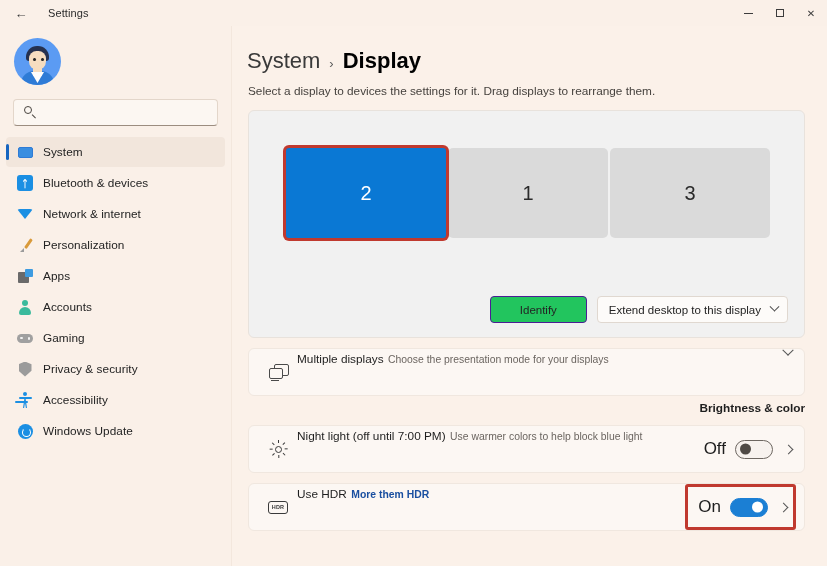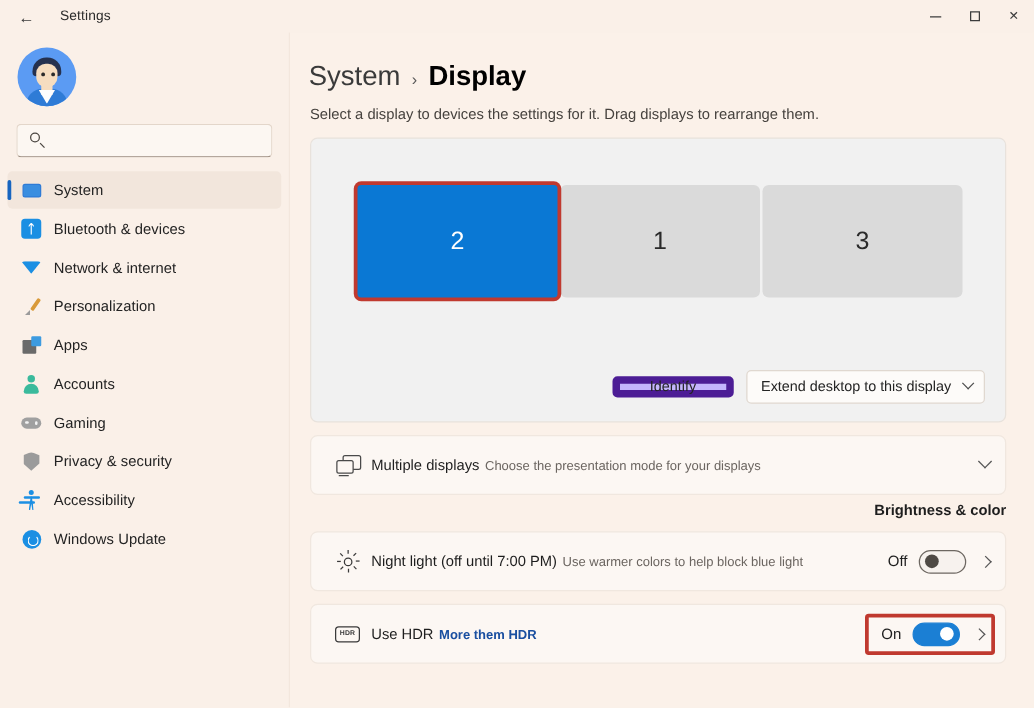--- a/index.html
+++ b/index.html
@@ -285,22 +285,22 @@
     border-radius: 3px;
     z-index: 2;
   }
   .mon:last-child { margin-right: 0; }
 
   .arrange-actions {
     position: absolute; right: 16px; bottom: 14px;
     display: flex; align-items: center; gap: 10px;
   }
   .btn-identify {
-    height: 17px; min-width: 97px;
-    background: #c4b5fd; border: 6px solid #4c1d95;
+    height: 27px; min-width: 97px;
+    background: #22c55e; border: 1px solid #4c1d95;
     border-radius: 4px;
     font-size: 11.5px; color: #242424;
     display: flex; align-items: center; justify-content: center;
     font-family: "Liberation Sans", sans-serif;
   }
   .dropdown {
     height: 27px; min-width: 176px;
     background: #fdfbf9; border: 1px solid #e0d8d0;
     border-radius: 4px;
     display: flex; align-items: center; justify-content: space-between;
@@ -314,21 +314,21 @@
     margin-left: 10px;
   }
 
   
   .card {
     margin: 10px 0 0 4px;
     background: #fcf7f3;
     border: 1px solid #f0e7df;
     border-radius: 6px;
     height: 48px;
-    display: flex; align-items: center;
+    display: flex; 
     padding: 0 12px 0 14px;
   }
   .card-ico {
     width: 30px; flex: 0 0 30px;
     display: flex; align-items: center; justify-content: center;
   }
   .card-text { flex: 1; min-width: 0; margin-left: 4px; }
   .card-title { font-size: 11.8px; color: #1e1e1e; line-height: 1.35; }
   .card-sub { font-size: 10.4px; color: #6b6560; line-height: 1.35; margin-top: 1px; }
   .card-link {
@@ -383,21 +383,21 @@
     letter-spacing: .2px;
   }
 
   .toggle-area { display: flex; align-items: center; flex: 0 0 auto; }
   .toggle-area.boxed {
     border: 3px solid #c0392f;
     border-radius: 3px;
     padding: 4px 6px 4px 10px;
     margin-right: -4px;
   }
-  .tg-label { font-size: 12px; color: #1e1e1e; margin-right: 9px; }
+  .tg-label { font-size: 17px; color: #1e1e1e; margin-right: 9px; }
   .switch {
     width: 38px; height: 19px; border-radius: 10px;
     position: relative; flex: 0 0 38px;
   }
   .switch.off { background: #f7f2ee; border: 1.2px solid #6d6761; }
   .switch.on  { background: #1b7fd4; border: 1.2px solid #1b7fd4; }
   .knob {
     position: absolute; top: 50%; transform: translateY(-50%);
     width: 11px; height: 11px; border-radius: 50%;
   }

